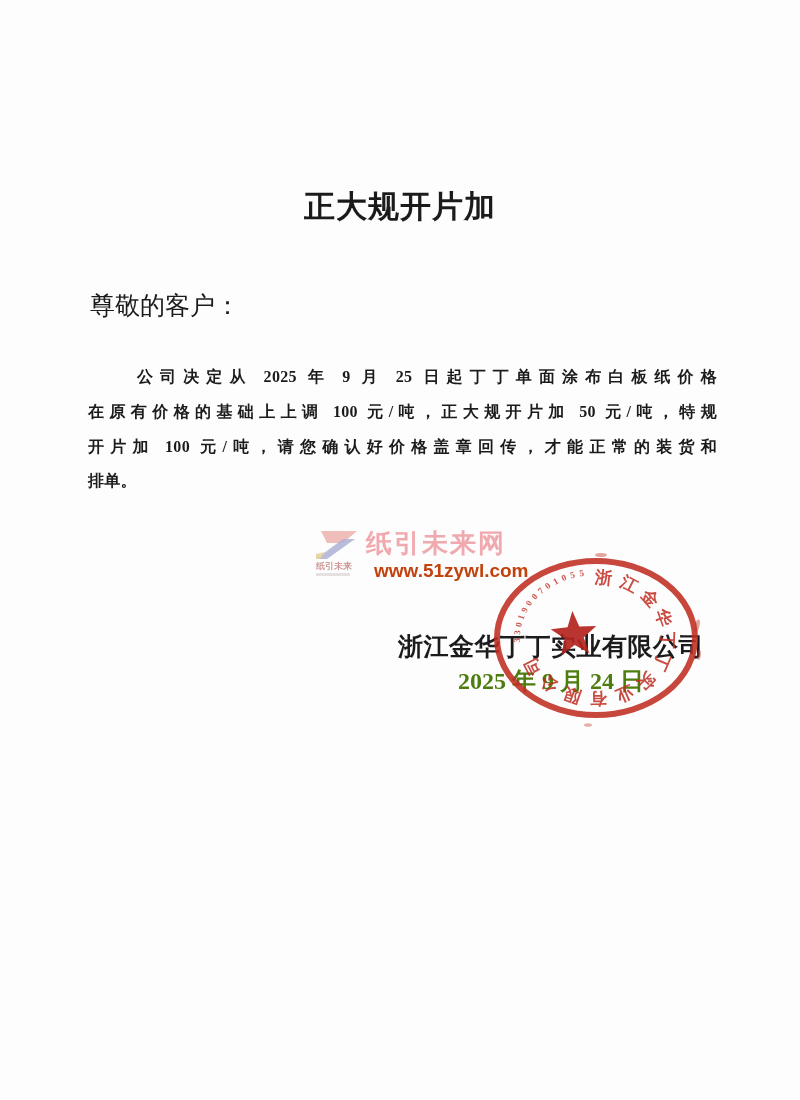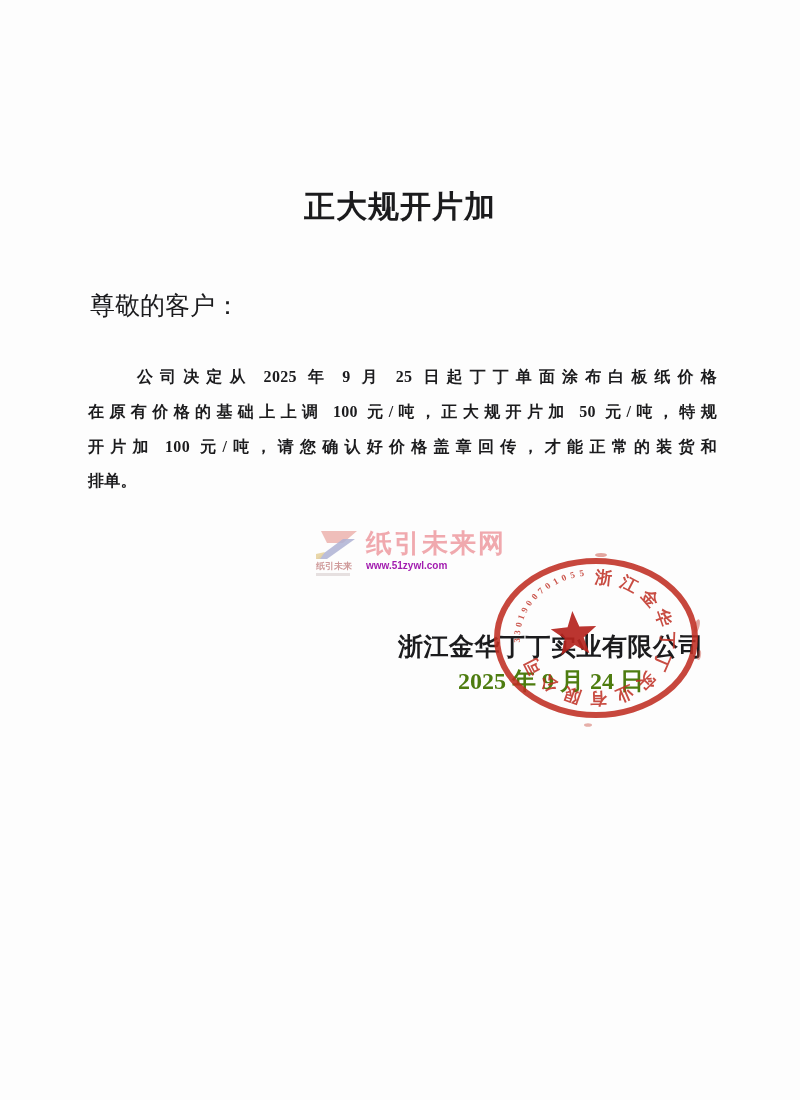--- a/index.html
+++ b/index.html
@@ -37,23 +37,24 @@
     position:absolute;top:527px;left:315px;
     display:flex;align-items:flex-start;gap:5px;
   }
   .wm-textcol{display:flex;flex-direction:column;}
   .wm-name{
     font-size:26px;font-weight:bold;color:#f0a9ae;
     letter-spacing:2px;line-height:1;margin-top:3px;
     font-family:"Liberation Sans","DejaVu Sans",sans-serif;
   }
   .wm-url{
-    font-size:10px;font-weight:bold;color:#a21caf;
+    font-size:19px;font-weight:bold;color:#c2410c;
     line-height:1;margin-top:5px;
     font-family:"Liberation Sans","DejaVu Sans",sans-serif;
+    margin-left:8px;
   }
   .sig-company{
     position:absolute;top:630px;right:96px;
     font-size:25px;font-weight:600;letter-spacing:.5px;
     color:#1b1b1d;
   }
   .sig-date{
     position:absolute;top:665px;left:458px;width:195px;
     text-align:left;font-size:24px;font-weight:600;
     color:#4d7c0f;

